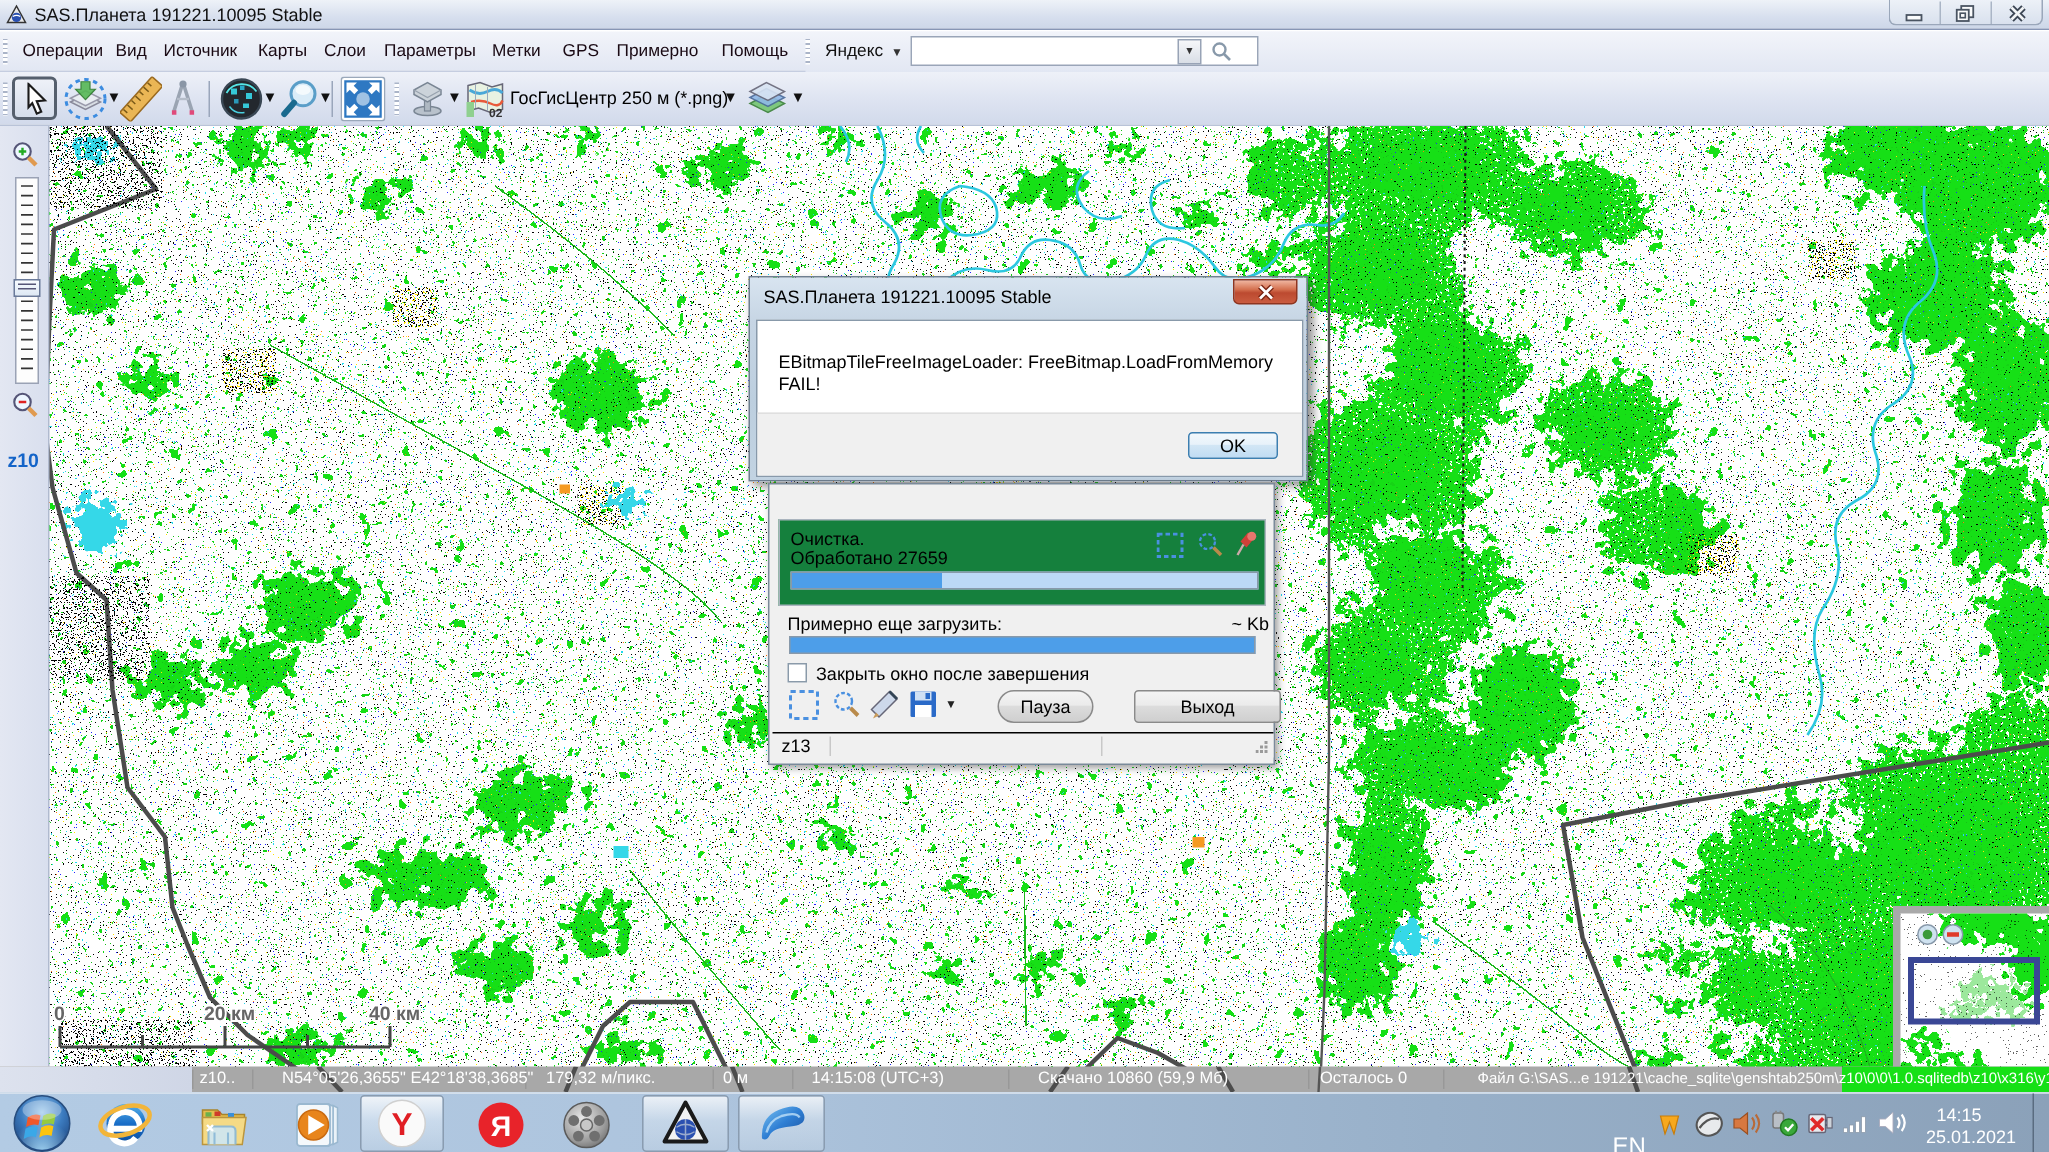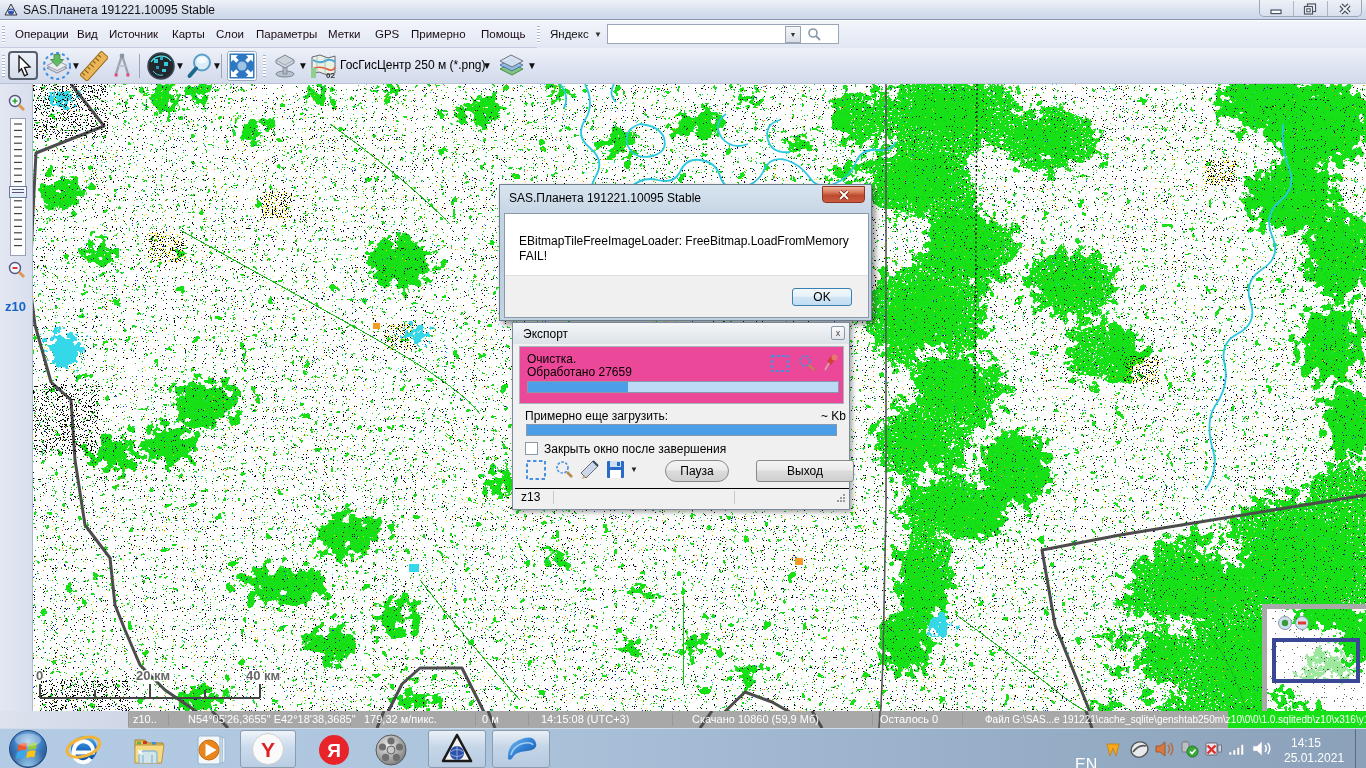--- a/index.html
+++ b/index.html
@@ -723,25 +723,21 @@
       </svg>
  <div class="abs" style="left:4px;top:28px;width:365px;height:105px;background:#fff;border:1px solid #8899aa">
   <div class="abs" style="left:0;top:61px;width:363px;height:42px;background:#f0f0f0;border-top:1px solid #dfdfdf">
    <div class="abs" style="left:287px;top:12px;width:60px;height:18px;background:linear-gradient(#f2f8fc,#e8f2fa 45%,#d2e6f5 50%,#c0dcf3);border:1px solid #3c7fb1;border-radius:3px;text-align:center;line-height:17px;color:#000">OK</div>
   </div>
   <div class="abs" style="left:14px;top:20px;color:#000;line-height:15px">EBitmapTileFreeImageLoader: FreeBitmap.LoadFromMemory<br>FAIL!</div>
  </div>
 </div>
 
 <div class="abs" id="expdlg" style="left:512px;top:322px;width:338px;height:188px;background:#f0f0f0;border:1px solid #7a8a9a;box-shadow:2px 2px 5px rgba(40,40,40,.45);font-size:12px;color:#000">
- <div class="abs" style="left:0;top:0;width:336px;height:21px;background:linear-gradient(#f4f6f8,#dce2e8)">
-  <span class="abs" style="left:10px;top:4px">Экспорт</span>
-  <span class="abs" style="left:318px;top:3px;width:14px;height:14px;background:linear-gradient(#fbfbfb,#e3e6ea);border:1px solid #8899aa;border-radius:2px;font-size:9px;line-height:12px;text-align:center;color:#444">x</span>
- </div>
- <div class="abs" style="left:6px;top:23px;width:325px;height:58px;background:#ec4899;border:1px solid #aab4be">
+ <div class="abs" style="left:6px;top:23px;width:325px;height:58px;background:#15803d;border:1px solid #aab4be">
   <span class="abs" style="left:7px;top:5px">Очистка.</span>
   <span class="abs" style="left:7px;top:18px">Обработано 27659</span>
   <svg class="abs" style="left:251px;top:8px" width="20" height="18" viewBox="0 0 20 18">
           <rect x="1" y="1" width="16" height="15" fill="none" stroke="#4a90e0" stroke-width="2" stroke-dasharray="3 2"></rect>
         </svg>
   <svg class="abs" style="left:278px;top:7px" width="18" height="18" viewBox="0 0 18 18">
           <circle cx="7" cy="7" r="5" fill="none" stroke="#4a90e0" stroke-width="1.5" stroke-dasharray="2.5 1.5"></circle>
           <path d="M11 11 L16 16" stroke="#b98a4a" stroke-width="2.4"></path>
         </svg>
   <svg class="abs" style="left:303px;top:6px" width="18" height="19" viewBox="0 0 18 19">

